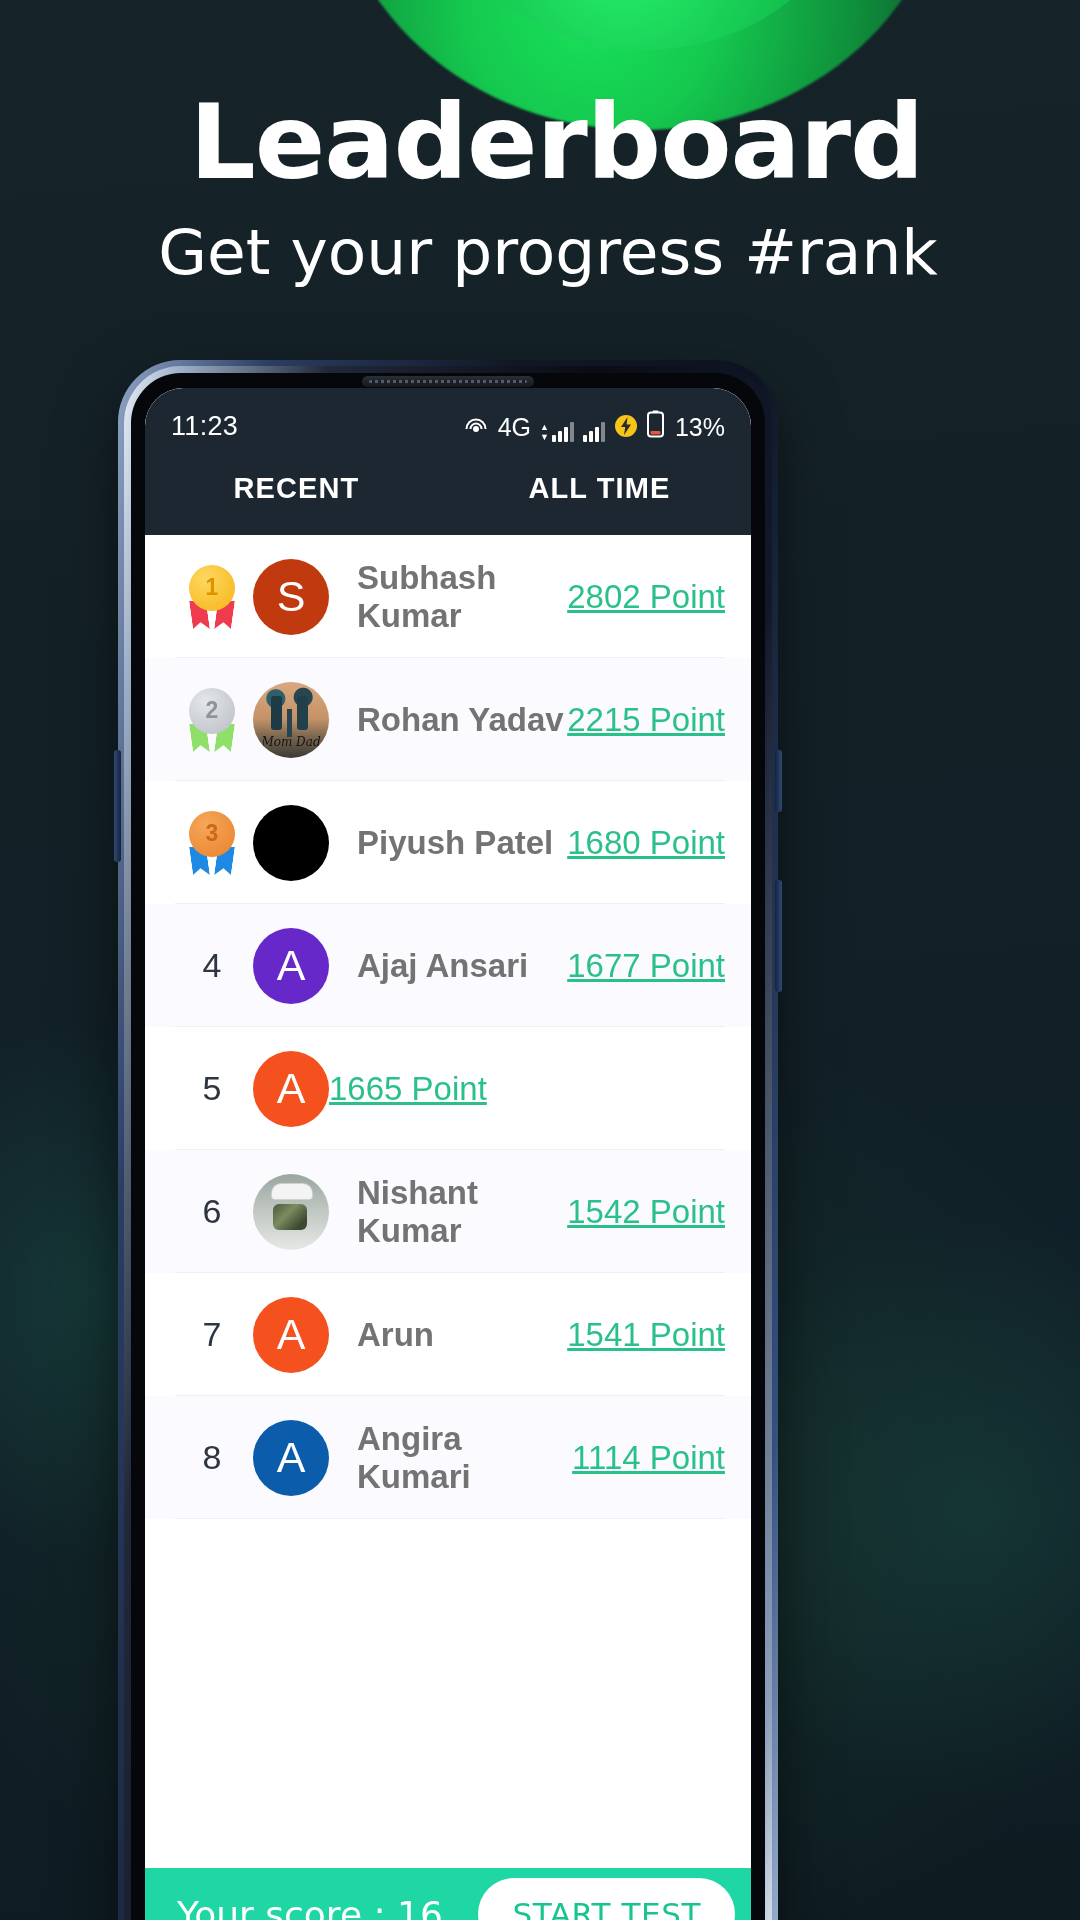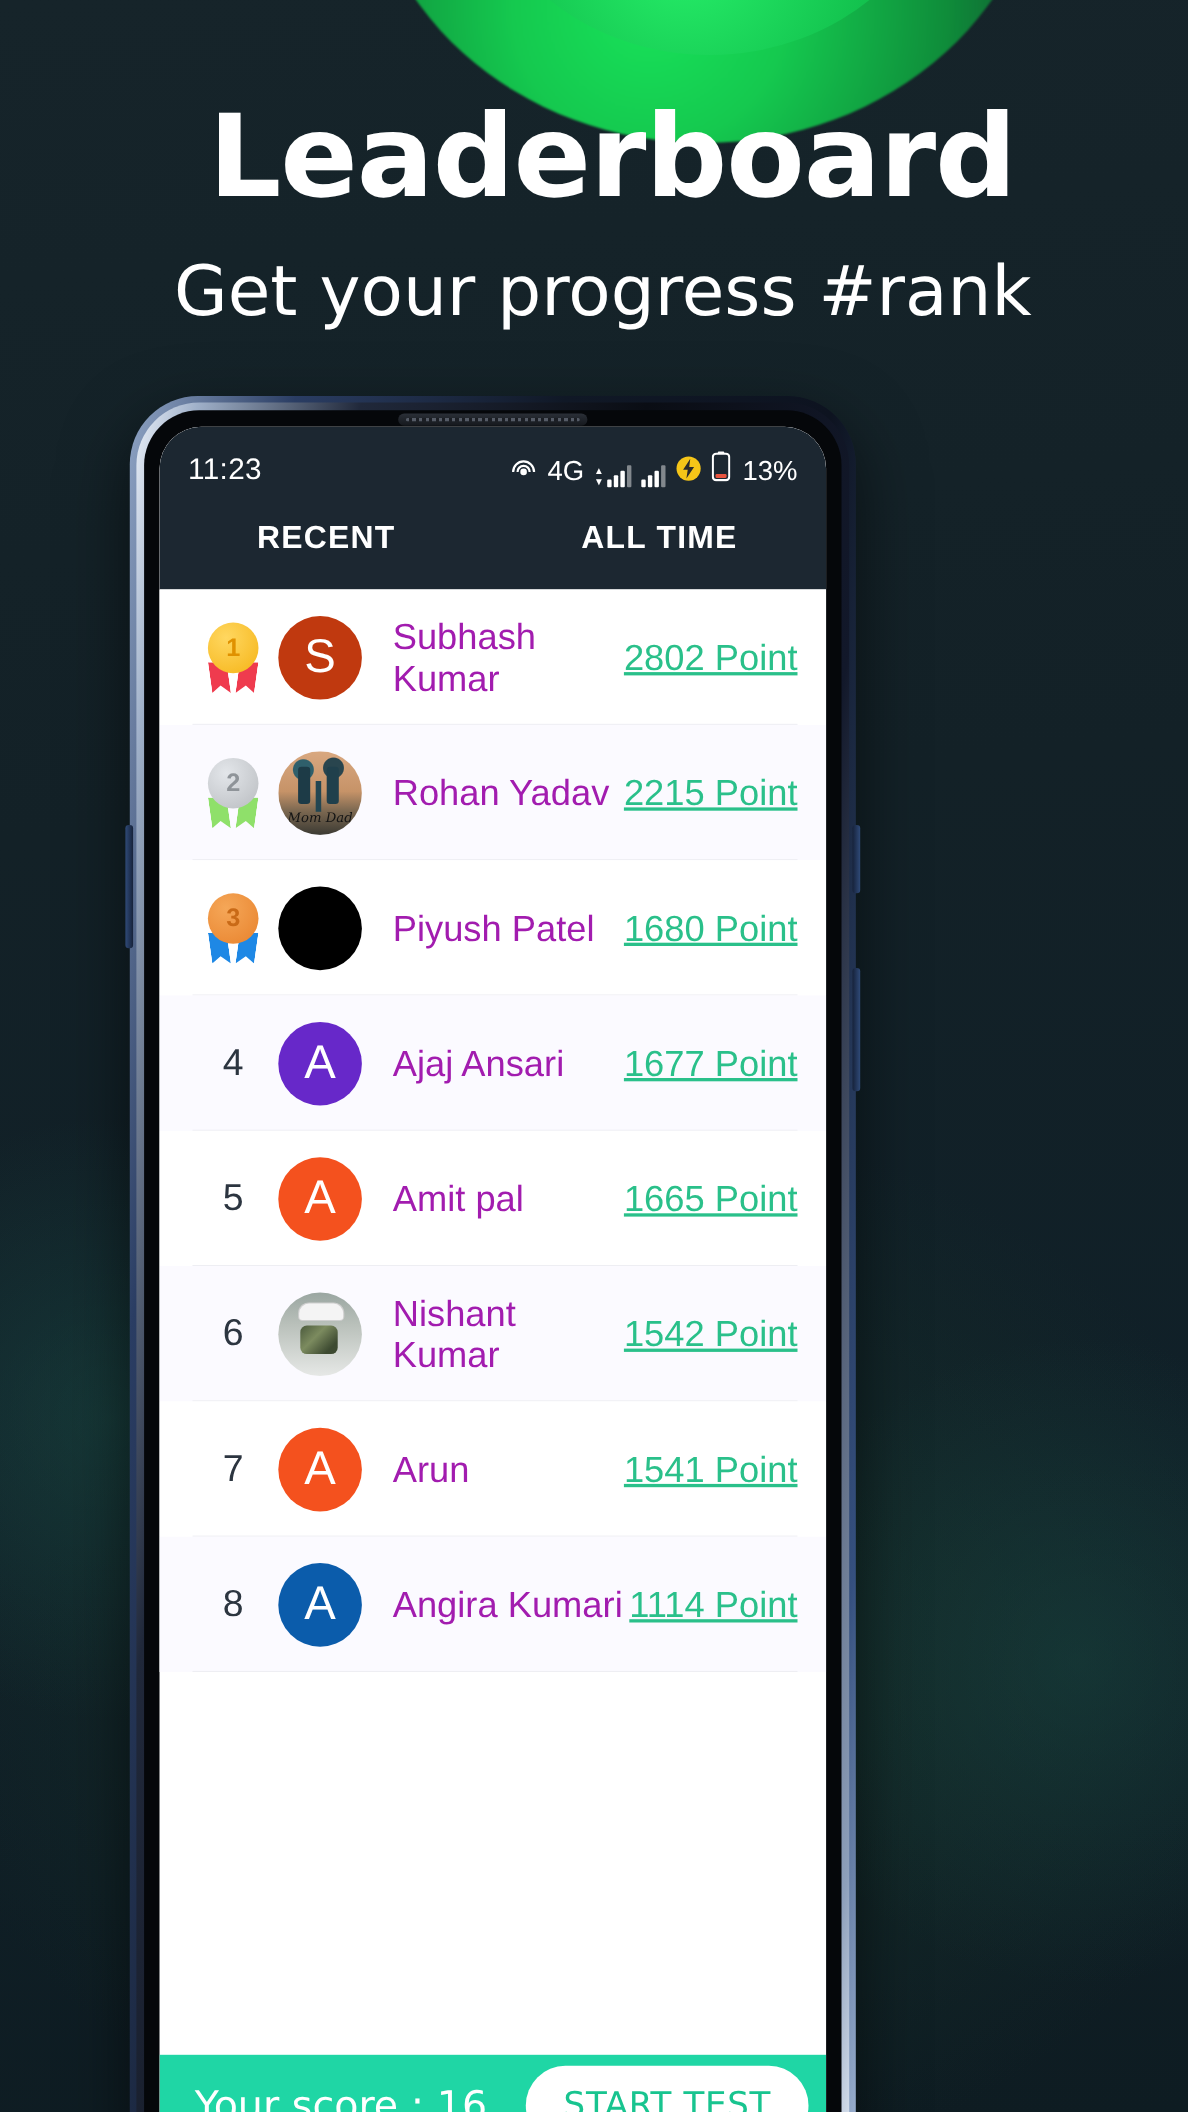--- a/index.html
+++ b/index.html
@@ -49,21 +49,21 @@
   .title {
     color:#ffffff;
     font-size:104px;
     line-height:112px;
     font-weight:700;
     letter-spacing:-1px;
     font-family:"DejaVu Sans", sans-serif;
     padding-left:33px;
   }
   .subtitle {
-    margin-top:32px;
+    margin-top:20px;
     color:#ffffff;
     font-size:63px;
     line-height:70px;
     font-weight:400;
     font-family:"DejaVu Sans", sans-serif;
     padding-left:16px;
   }
 
   
   .phone {
@@ -222,23 +222,23 @@
   .avatar.photo-kid::after {
     content:"";
     position:absolute; left:20px; top:30px; width:34px; height:26px;
     background:linear-gradient(135deg,#4b5a3d,#7c8b5f 40%,#3d4a31 80%);
     border-radius:6px;
   }
 
   .name {
     flex:1;
     font-size:33px;
-    color:#a21caf;
+    color:#737373;
     padding-left:28px;
-    font-weight:400;
+    font-weight:700;
   }
   .points {
     font-size:33px;
     color:#2ac08a;
     font-weight:400;
     white-space:nowrap;
     text-decoration:underline;
   }
 
   
@@ -386,21 +386,20 @@
           </div>
           <div class="avatar" style="background: rgb(103, 40, 201);">A</div>
           <div class="name">Ajaj Ansari</div>
           <div class="points">1677 Point</div>
         </div>
         <div class="row">
           <div class="rank-slot">
             <span class="rank-num">5</span>
           </div>
           <div class="avatar" style="background: rgb(244, 81, 30);">A</div>
-          <div class="name">Amit pal</div>
           <div class="points">1665 Point</div>
         </div>
         <div class="row alt">
           <div class="rank-slot">
             <span class="rank-num">6</span>
           </div>
           <div class="avatar photo-kid"></div>
           <div class="name">Nishant Kumar</div>
           <div class="points">1542 Point</div>
         </div>

